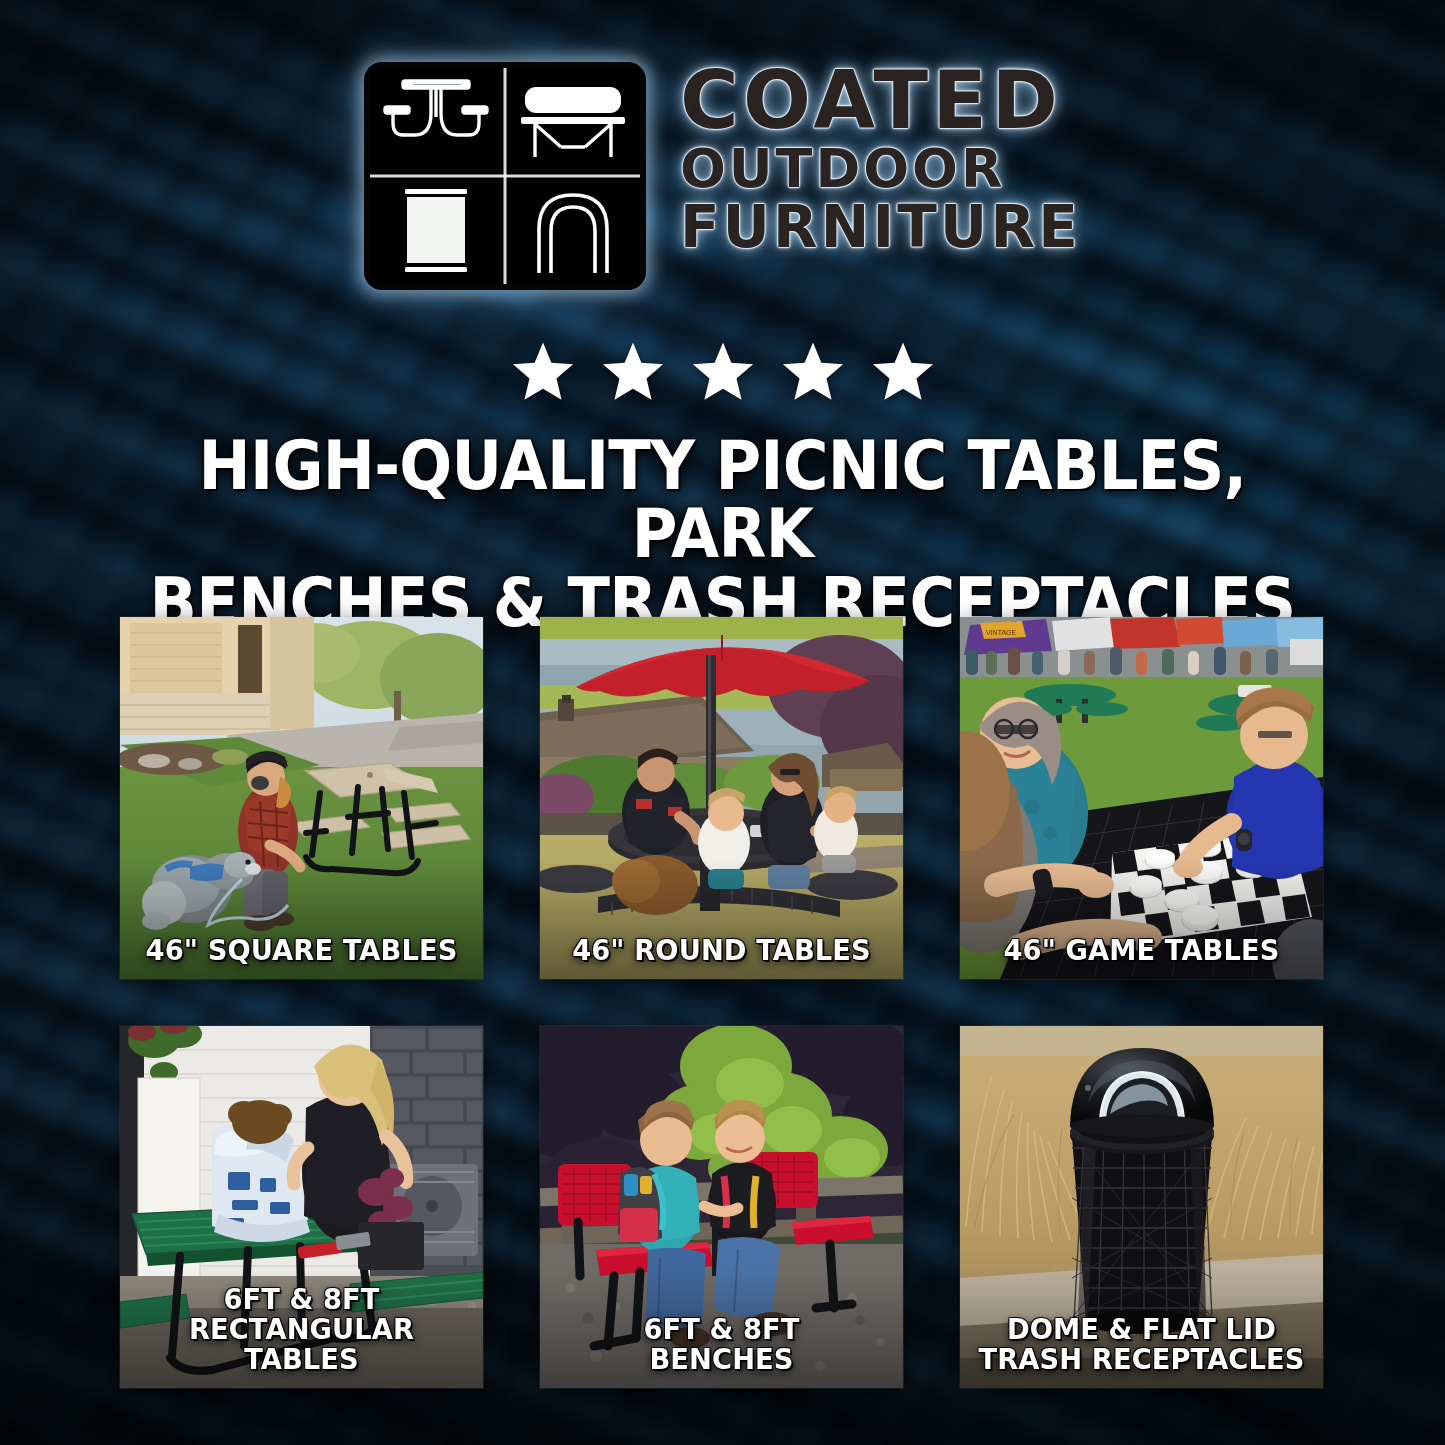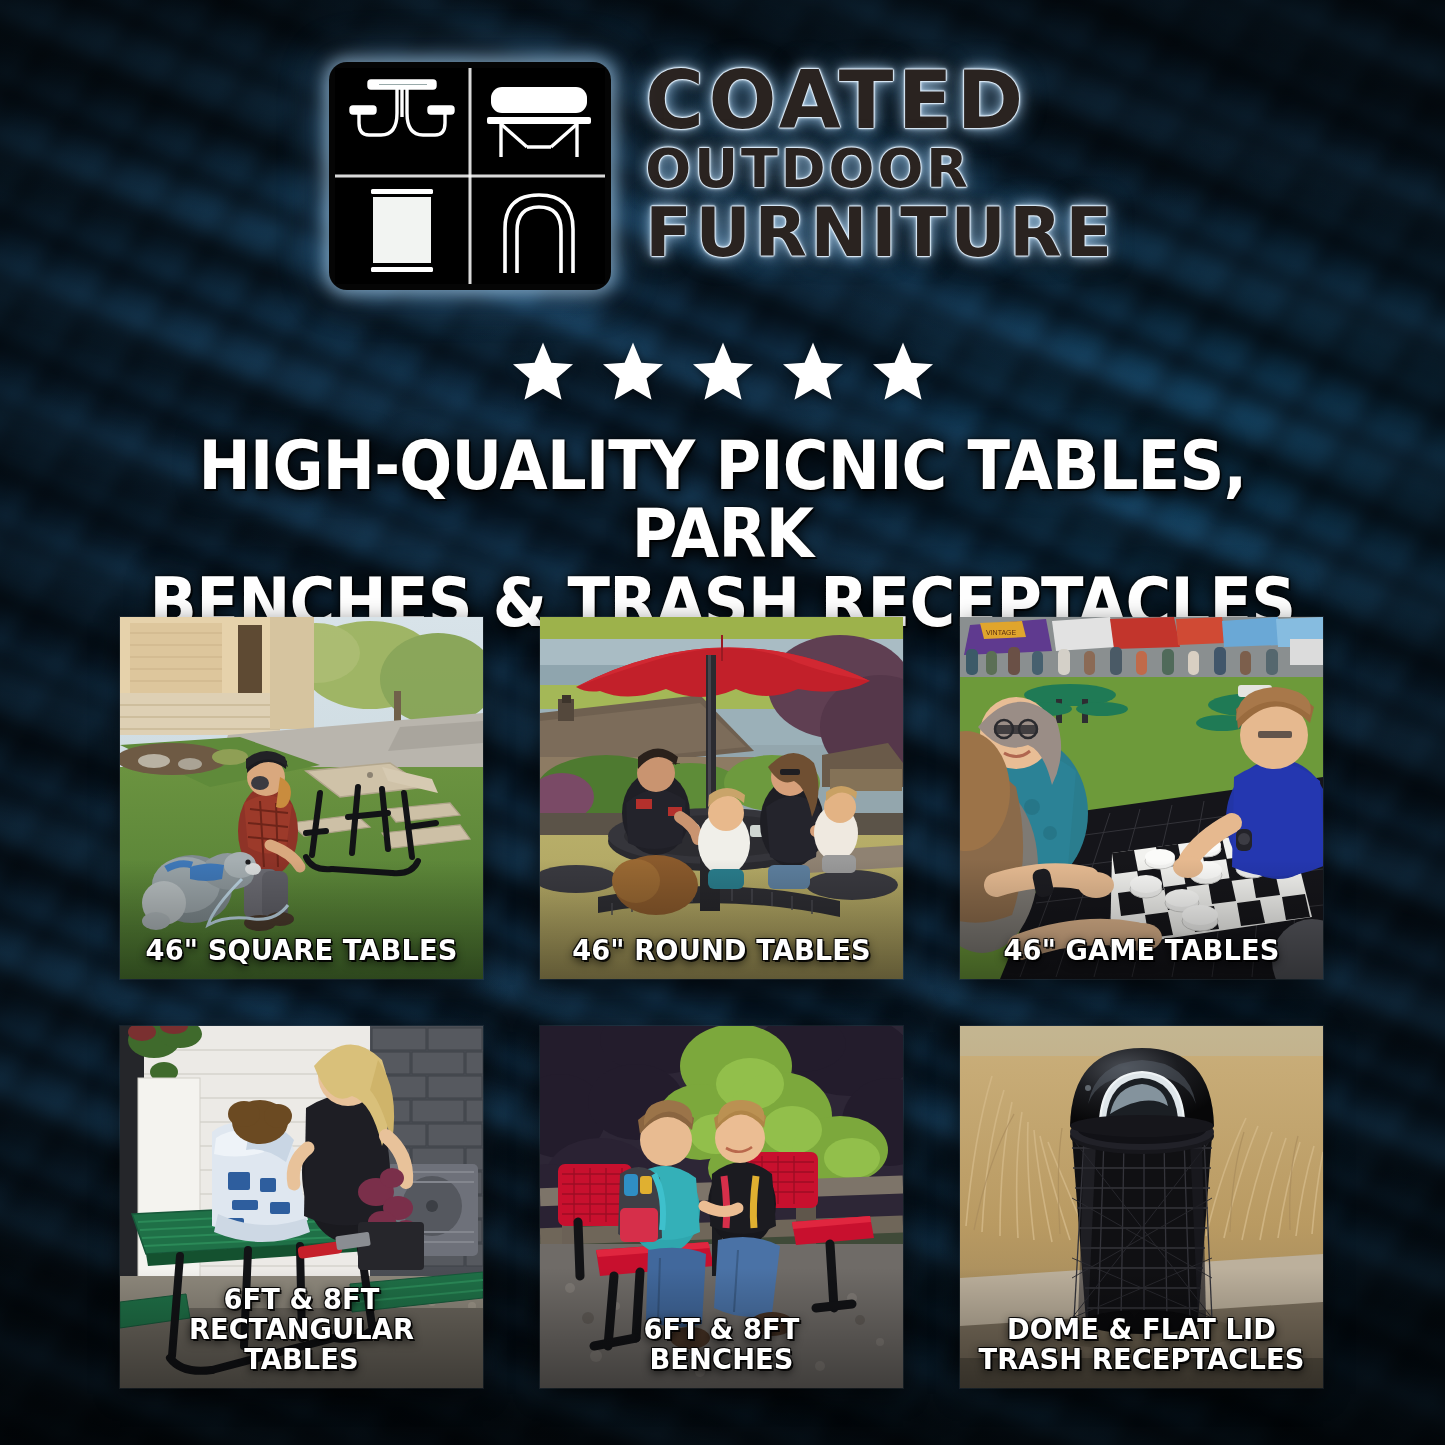--- a/index.html
+++ b/index.html
@@ -98,21 +98,21 @@
       0 0 2px #e9f4ff,
       0 0 4px #cfe4f5,
       1px 0 1px #dbeaf7, -1px 0 1px #dbeaf7,
       0 1px 1px #dbeaf7, 0 -1px 1px #dbeaf7,
       0 0 14px rgba(180,215,245,.85),
       0 0 26px rgba(120,175,220,.55);
     white-space:nowrap;
   }
   .wm-1{font-size:80px;}
   .wm-2{font-size:54px;margin-top:6px;}
-  .wm-3{font-size:68px;margin-top:6px;}
+  .wm-3{font-size:58px;margin-top:6px;}
 
   
   .stars{
     position:absolute;left:0;right:0;top:338px;
     display:flex;justify-content:center;align-items:center;gap:20px;
   }
   .star{filter:drop-shadow(0 2px 4px rgba(0,0,0,.55));}
 
   
   .headline{

